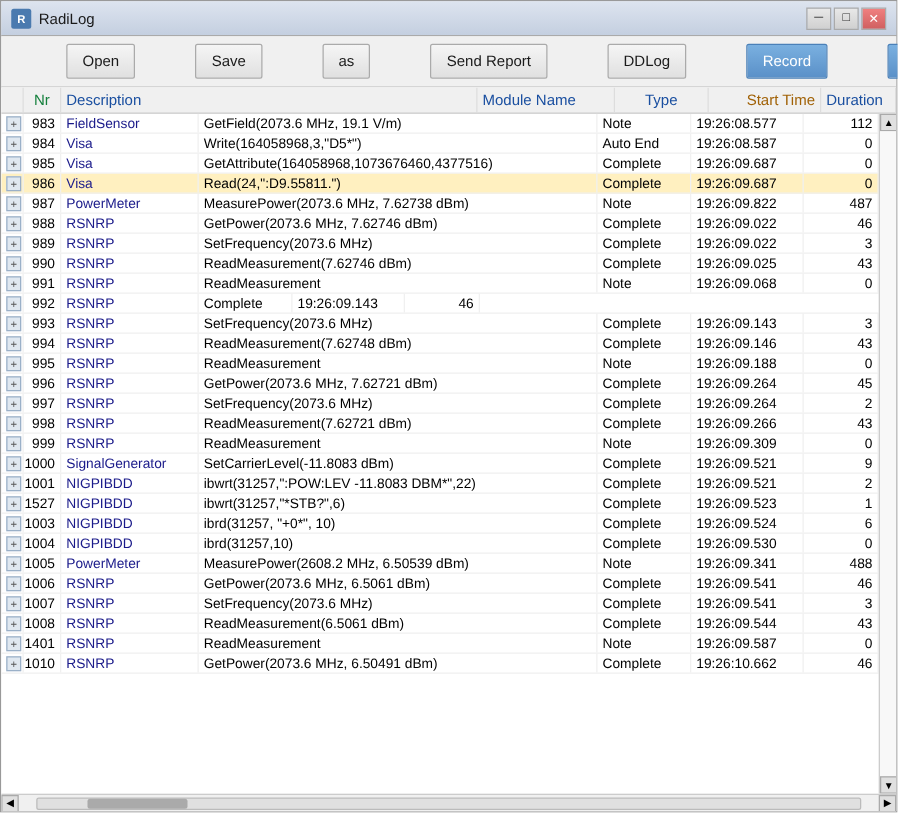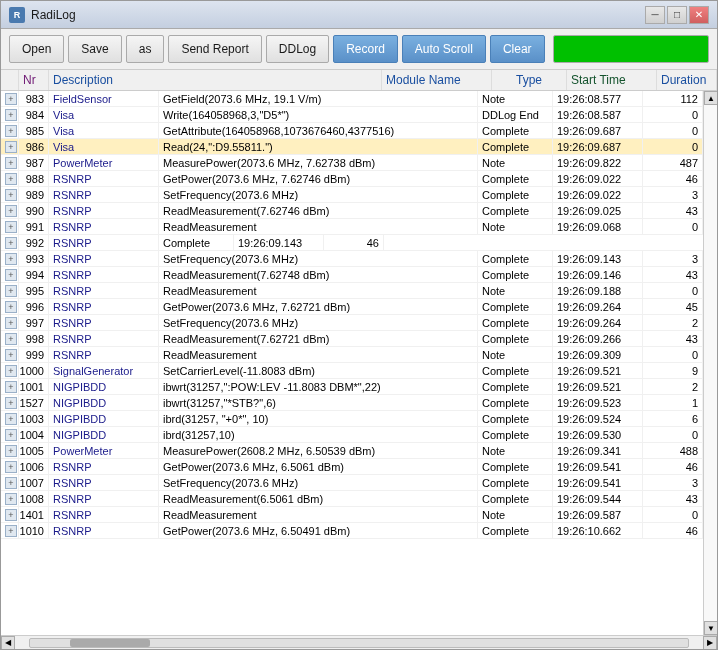--- a/index.html
+++ b/index.html
@@ -74,20 +74,21 @@
     .btn {
       height: 28px;
       padding: 0 12px;
       background: linear-gradient(to bottom, #f5f5f5, #e0e0e0);
       border: 1px solid #aaa;
       border-radius: 2px;
       cursor: pointer;
       font-size: 12px;
       color: #1a1a1a;
       white-space: nowrap;
+      margin-left: 44px;
     }
     .btn.record {
       background: linear-gradient(to bottom, #7ab0e0, #5a90c8);
       color: white;
       border-color: #4a80b8;
     }
     .btn.auto-scroll {
       background: linear-gradient(to bottom, #7ab0e0, #5a90c8);
       color: white;
       border-color: #4a80b8;
@@ -258,25 +259,25 @@
     <button class="btn clear">Clear</button>
     <div class="progress-bar-container">
       <div class="progress-bar-fill"></div>
     </div>
   </div>
 
   <div class="table-container">
 
     <div class="table-header">
       <div class="th col-expand"></div>
-      <div class="th col-nr" style="color:#701a75;">Nr</div>
+      <div class="th col-nr" style="color:#15803d;text-align:center;">Nr</div>
       <div class="th col-desc" style="color:#1a4fa0;">Description</div>
       <div class="th col-module" style="color:#1a4fa0;">Module Name</div>
       <div class="th col-type" style="color:#1a4fa0;">Type</div>
-      <div class="th col-start" style="color:#14532d;">Start Time</div>
+      <div class="th col-start" style="color:#a16207;text-align:right;">Start Time</div>
       <div class="th col-duration" style="color:#1a4fa0;">Duration</div>
     </div>
 
     <div class="table-with-scrollbar">
       <div class="table-body" id="tableBody">
       <div class="table-row">
             <div class="td col-expand">
               <div class="expand-btn">+</div>
             </div>
             <div class="td col-nr">983</div>
@@ -286,21 +287,21 @@
             <div class="td col-start">19:26:08.577</div>
             <div class="td col-duration">112</div>
           </div>
           <div class="table-row">
             <div class="td col-expand">
               <div class="expand-btn">+</div>
             </div>
             <div class="td col-nr">984</div>
             <div class="td col-module" style="color: rgb(26, 26, 138);">Visa</div>
             <div class="td col-desc">Write(164058968,3,"D5*")</div>
-            <div class="td col-type">DDLog End</div>
+            <div class="td col-type">Auto End</div>
             <div class="td col-start">19:26:08.587</div>
             <div class="td col-duration">0</div>
           </div>
           <div class="table-row">
             <div class="td col-expand">
               <div class="expand-btn">+</div>
             </div>
             <div class="td col-nr">985</div>
             <div class="td col-module" style="color: rgb(26, 26, 138);">Visa</div>
             <div class="td col-desc">GetAttribute(164058968,1073676460,4377516)</div>

